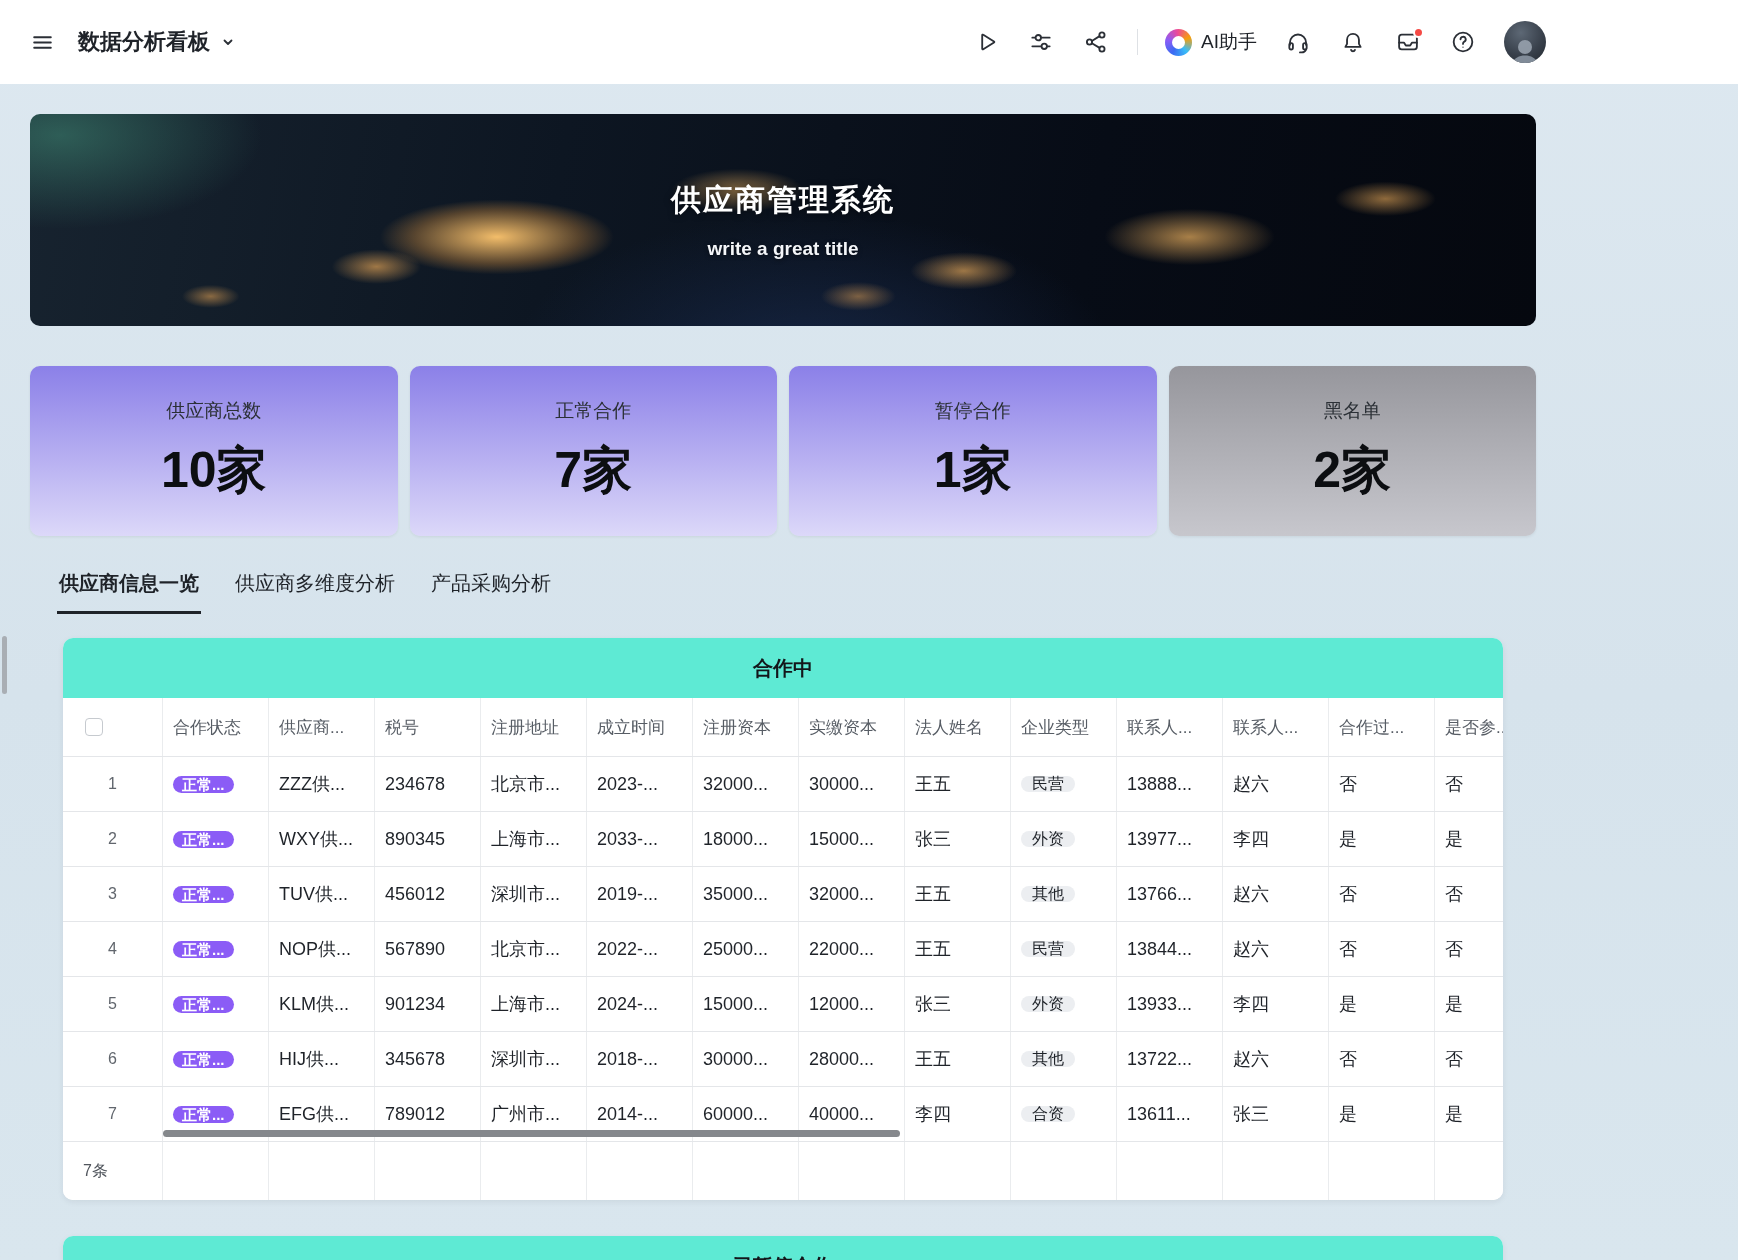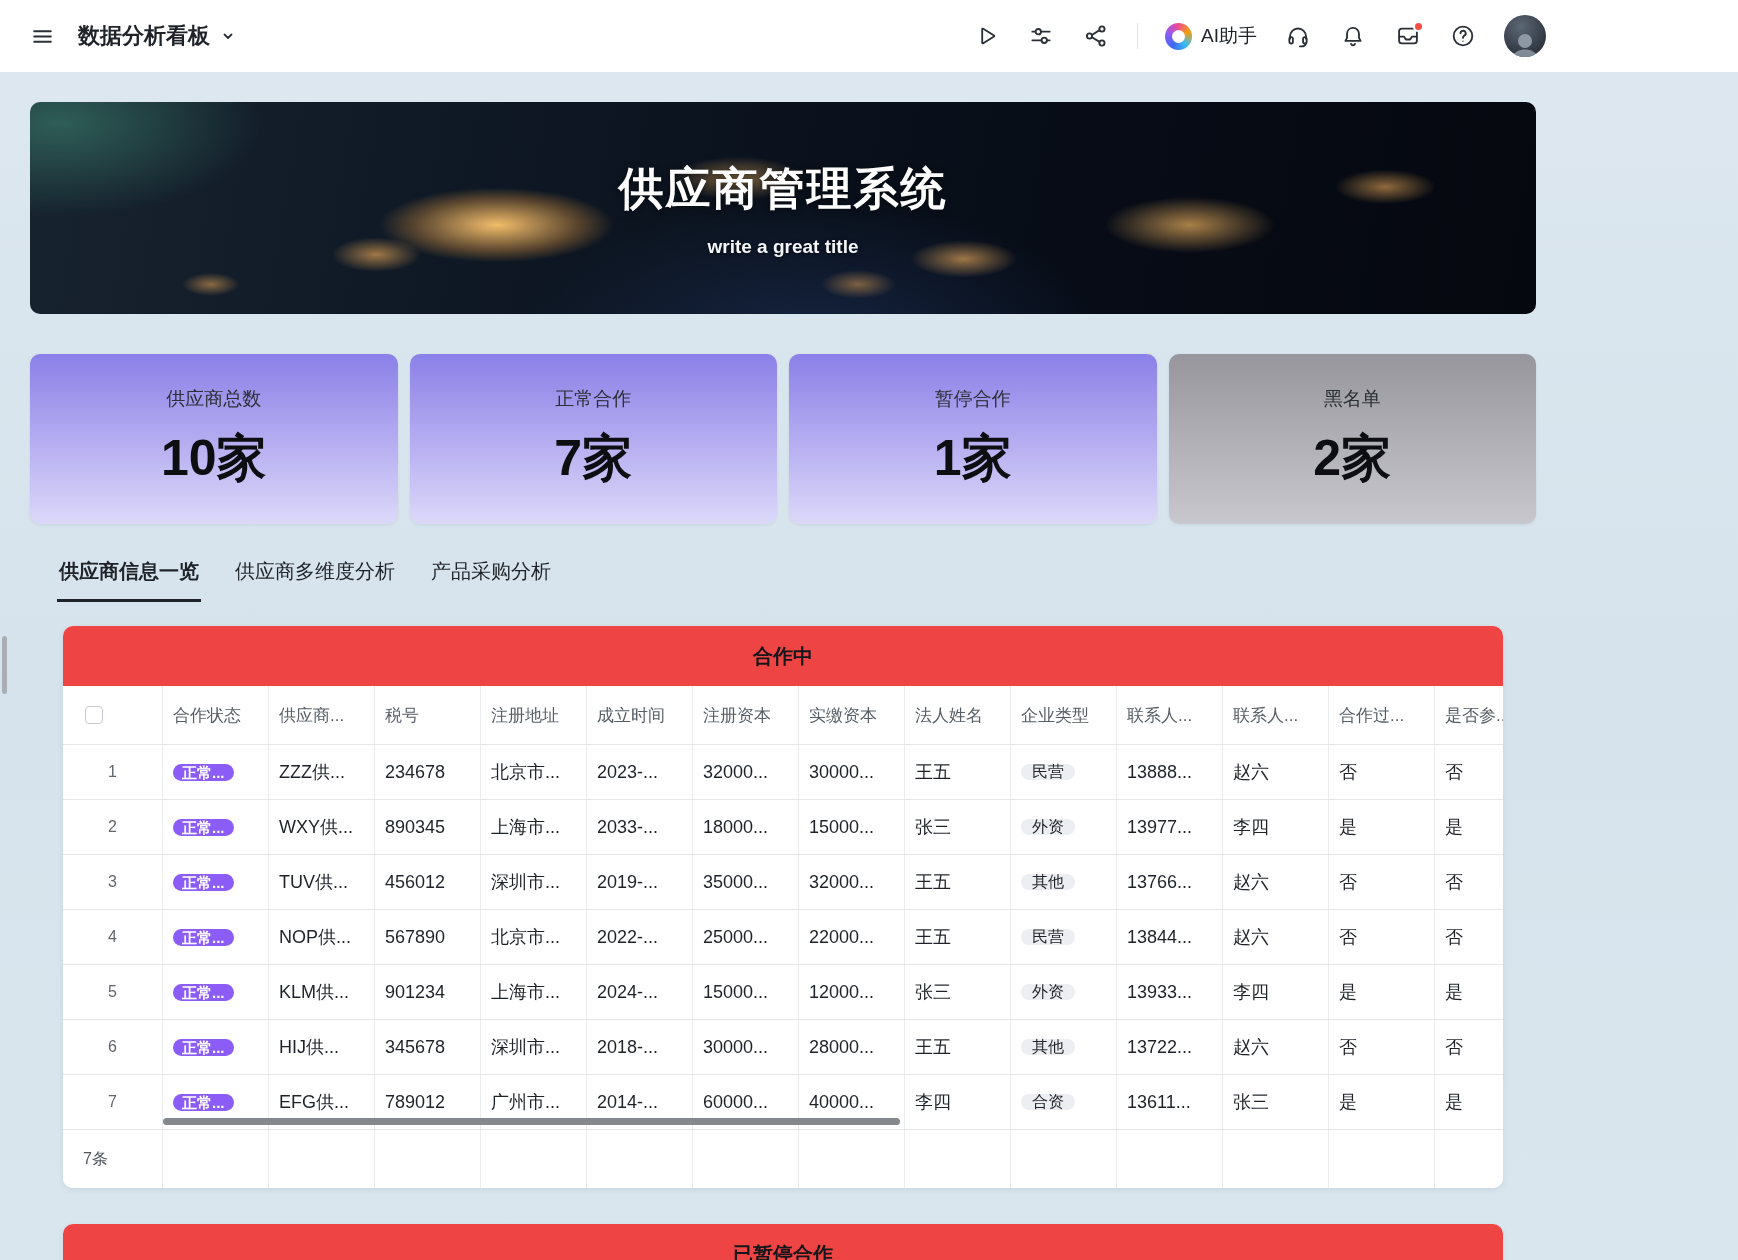--- a/index.html
+++ b/index.html
@@ -4,21 +4,21 @@
 <style>
   * { margin:0; padding:0; box-sizing:border-box; }
   html,body { width:1738px; height:1260px; overflow:hidden; }
   body {
     font-family:"Liberation Sans","DejaVu Sans",sans-serif;
     background:linear-gradient(180deg,#dde8f0 0%,#d6e3ec 55%,#d9e6ee 100%);
     color:#1f2329;
   }
 
   
-  .topbar { height:72px; background:#fff; display:flex; align-items:center; justify-content:space-between; padding:0 28px; }
+  .topbar { height:84px; background:#fff; display:flex; align-items:center; justify-content:space-between; padding:0 28px; }
   .tb-left { display:flex; align-items:center; gap:22px; }
   .tb-title-wrap { display:flex; align-items:center; gap:10px; }
   .tb-title { font-size:22px; font-weight:700; }
   .tb-right { display:flex; align-items:center; gap:27px; margin-right:164px; }
   .icon-btn { width:28px; height:28px; display:flex; align-items:center; justify-content:center; cursor:pointer; }
   .icon-btn svg { display:block; }
   .divider { width:1px; height:26px; background:#dee1e5; }
   .ai-group { display:flex; align-items:center; gap:9px; cursor:pointer; }
   .ai-logo { width:27px; height:27px; border-radius:50%; position:relative;
     background:conic-gradient(from 210deg,#3b6af2,#8b5cf6,#ec4899,#f59e0b,#38bdf8,#3b6af2); }
@@ -41,37 +41,37 @@
       radial-gradient(92px 30px at 47% 36%, rgba(255,190,100,.5), transparent 72%),
       radial-gradient(74px 26px at 62% 74%, rgba(255,185,95,.6), transparent 72%),
       radial-gradient(115px 38px at 77% 58%, rgba(255,190,100,.65), transparent 74%),
       radial-gradient(70px 24px at 90% 40%, rgba(255,185,95,.55), transparent 72%),
       radial-gradient(52px 20px at 55% 86%, rgba(255,180,90,.45), transparent 72%),
       radial-gradient(40px 16px at 12% 86%, rgba(255,180,90,.5), transparent 72%),
       radial-gradient(280px 130px at 2% 10%, rgba(66,142,120,.55), transparent 72%),
       radial-gradient(420px 210px at 52% 118%, rgba(28,48,88,.65), transparent 72%),
       linear-gradient(100deg,#17232f 0%,#0d1622 35%,#070c16 70%,#05080f 100%);
   }
-  .banner-title { font-size:45px; font-weight:700; color:#fff; letter-spacing:2px; text-shadow:0 1px 6px rgba(0,0,0,.5); }
+  .banner-title { font-size:30px; font-weight:700; color:#fff; letter-spacing:2px; text-shadow:0 1px 6px rgba(0,0,0,.5); }
   .banner-sub { margin-top:17px; font-size:19px; font-weight:700; color:#f4f6f9; text-shadow:0 1px 4px rgba(0,0,0,.5); }
 
   .stats { margin-top:40px; display:flex; gap:12px; }
   .stat-card { flex:1; height:170px; border-radius:10px; display:flex; flex-direction:column; align-items:center; justify-content:center; gap:13px; box-shadow:0 1px 3px rgba(31,35,41,.08); }
   .stat-card.purple { background:linear-gradient(180deg,#8b80e8 0%,#b2aaf0 48%,#dcd8f9 100%); }
   .stat-card.gray   { background:linear-gradient(180deg,#96969c 0%,#aeaeb4 48%,#c7c7cd 100%); }
   .stat-label { font-size:19px; color:#2b3036; }
   .stat-value { font-size:50px; font-weight:700; color:#0c0e11; }
 
   .tabs { display:flex; gap:32px; margin:34px 0 0 27px; }
   .tab { font-size:20px; color:#1f2329; padding:0 2px 14px; border-bottom:3px solid transparent; cursor:pointer; }
   .tab.active { font-weight:700; border-bottom-color:#1f2329; }
 
   
   .table-card { width:1440px; margin:24px 0 0 33px; background:#fff; border-radius:10px; overflow:hidden; position:relative; box-shadow:0 2px 6px rgba(31,35,41,.07); }
-  .section-header { height:60px; background:#ef4444; display:flex; align-items:center; justify-content:center; font-size:20px; font-weight:700; color:#13161a; }
+  .section-header { height:60px; background:#5eead4; display:flex; align-items:center; justify-content:center; font-size:20px; font-weight:700; color:#13161a; }
   .trow { display:flex; height:55px; border-bottom:1px solid #e4e6e9; background:#fff; }
   .trow.head { height:59px; }
   .trow.foot { height:58px; border-bottom:0; }
   .tcell { flex:0 0 106px; width:106px; display:flex; align-items:center; padding:0 10px; border-right:1px solid #eaecee; font-size:18px; color:#1f2329; white-space:nowrap; overflow:hidden; }
   .tcell.first { flex:0 0 100px; width:100px; justify-content:center; padding:0; }
   .tcell.last { flex:0 0 300px; width:300px; border-right:0; }
   .trow.head .tcell { font-size:17px; color:#575d65; }
   .trow.head .tcell.first { justify-content:flex-start; padding-left:22px; }
   .rownum { color:#61666d; font-size:16px; }
   .checkbox { width:18px; height:18px; border:1.5px solid #c6cacf; border-radius:4px; background:#fff; cursor:pointer; }

